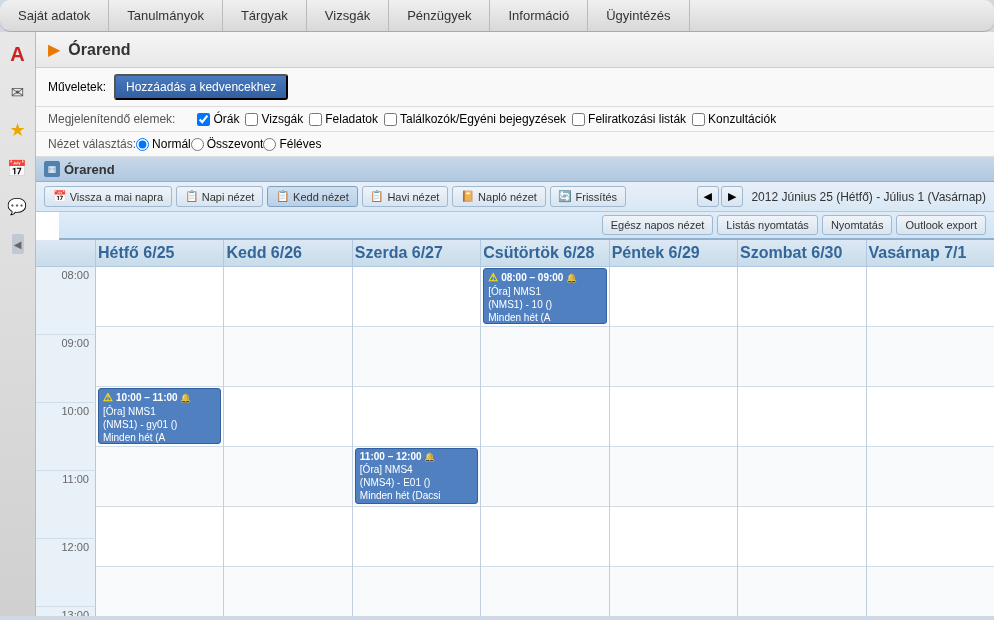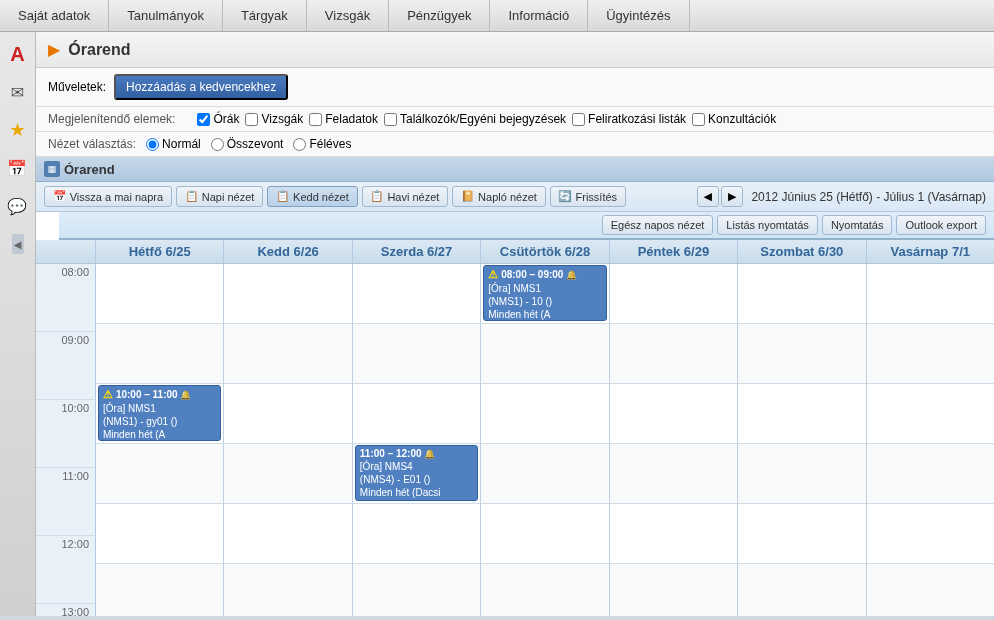--- a/index.html
+++ b/index.html
@@ -1,19 +1,19 @@
 <!DOCTYPE html>
 <html><head>
   <meta charset="utf-8">
   <style>
     * { box-sizing: border-box; margin: 0; padding: 0; }
     body { font-family: Arial, sans-serif; font-size: 12px; background: #d0d8e4; width: 994px; height: 620px; overflow: hidden; }
 
     
-    .top-nav { display: flex; background: linear-gradient(to bottom, #f0f0f0, #d8d8d8); border-bottom: 1px solid #aaa; padding: 0; }
+    .top-nav { display: flex; background: linear-gradient(to bottom, #f0f0f0, #d8d8d8); border-bottom: 1px solid #aaa; padding: 0; border-radius: 10px; }
     .top-nav-item { padding: 8px 18px; cursor: pointer; font-size: 13px; color: #333; border-right: 1px solid #bbb; }
 
     
     .layout { display: flex; height: calc(620px - 36px); }
     .sidebar { width: 36px; background: linear-gradient(to bottom, #e8e8e8, #d0d0d0); border-right: 1px solid #bbb; display: flex; flex-direction: column; align-items: center; padding-top: 8px; gap: 10px; }
     .sidebar-icon { width: 28px; height: 28px; display: flex; align-items: center; justify-content: center; cursor: pointer; border-radius: 4px; }
     .sidebar-arrow { width: 12px; height: 20px; background: #c0c8d4; display: flex; align-items: center; justify-content: center; cursor: pointer; border-radius: 2px; margin-top: 4px; font-size: 10px; color: #666; }
 
     
     .main-content { flex: 1; background: #fff; overflow: hidden; display: flex; flex-direction: column; }
@@ -27,42 +27,42 @@
     .ops-bar { padding: 6px 12px; border-bottom: 1px solid #ddd; display: flex; align-items: center; gap: 8px; background: #f9f9f9; }
     .btn-favorite { background: linear-gradient(to bottom, #4a7abf, #3060a0); color: #fff; border: 1px solid #2050808; padding: 4px 10px; border-radius: 3px; cursor: pointer; font-size: 12px; }
 
     
     .display-bar { padding: 5px 12px; border-bottom: 1px solid #ddd; background: #f9f9f9; display: flex; align-items: center; gap: 6px; flex-wrap: wrap; }
     .display-label { color: #555; margin-right: 16px; }
     .checkbox-item { display: flex; align-items: center; gap: 3px; }
     .checkbox-item input { margin: 0; }
 
     
-    .view-bar { padding: 5px 12px; border-bottom: 1px solid #ddd; background: #f9f9f9; display: flex; align-items: center; gap: 10px; }
+    .view-bar { padding: 5px 12px; border-bottom: 1px solid #ddd; background: #f9f9f9; display: flex; align-items: center; }
     .view-label { color: #555; }
     .radio-item { display: flex; align-items: center; gap: 3px; }
 
     
     .cal-toolbar-header { background: linear-gradient(to bottom, #c8d8e8, #b0c8e0); padding: 4px 8px; border-bottom: 1px solid #90b0cc; display: flex; align-items: center; gap: 4px; }
     .cal-title-label { font-weight: bold; color: #333; font-size: 13px; display: flex; align-items: center; gap: 4px; }
     .cal-icon { width: 16px; height: 16px; background: #5080b0; border-radius: 2px; display: inline-flex; align-items: center; justify-content: center; color: white; font-size: 9px; }
 
     .cal-toolbar { background: linear-gradient(to bottom, #e8f0f8, #d8e8f5); padding: 4px 8px; border-bottom: 1px solid #b0c8e0; display: flex; align-items: center; gap: 4px; flex-wrap: wrap; }
     .cal-btn { background: linear-gradient(to bottom, #f0f4f8, #d8e4f0); border: 1px solid #a0b8d0; padding: 3px 8px; border-radius: 3px; cursor: pointer; font-size: 11px; color: #333; display: flex; align-items: center; gap: 3px; white-space: nowrap; }
     .cal-btn.active { background: linear-gradient(to bottom, #d0e0f0, #b8d0e8); border-color: #80a0c0; }
     .cal-nav { display: flex; align-items: center; gap: 2px; margin-left: auto; }
     .cal-nav-btn { background: linear-gradient(to bottom, #f0f4f8, #d8e4f0); border: 1px solid #a0b8d0; padding: 3px 6px; border-radius: 3px; cursor: pointer; font-size: 11px; }
 
     .cal-toolbar2 { background: linear-gradient(to bottom, #e0ecf8, #d0e4f5); padding: 3px 8px; border-bottom: 2px solid #90b0cc; display: flex; align-items: center; gap: 4px; justify-content: flex-end; margin-left: 23px; }
 
     
     .cal-grid { flex: 1; overflow: hidden; display: flex; flex-direction: column; }
     .cal-header-row { display: flex; border-bottom: 1px solid #b0c8e0; background: linear-gradient(to bottom, #dce8f4, #c8dcea); }
     .cal-header-time { width: 60px; min-width: 60px; border-right: 1px solid #b0c8e0; }
-    .cal-header-day { flex: 1; text-align: center; padding: 4px 2px; font-weight: bold; font-size: 13px; color: #336699; border-right: 1px solid #b0c8e0; }
+    .cal-header-day { flex: 1; text-align: left; padding: 4px 2px; font-weight: bold; font-size: 16px; color: #336699; border-right: 1px solid #b0c8e0; }
     .cal-header-day:last-child { border-right: none; }
 
     .cal-body { flex: 1; overflow-y: auto; overflow-x: hidden; display: flex; background: #f0f4f8; }
     .time-col { width: 60px; min-width: 60px; }
     .time-slot { height: 68px; border-bottom: 1px solid #d0dce8; display: flex; align-items: flex-start; justify-content: flex-end; padding-right: 6px; padding-top: 2px; font-size: 11px; color: #666; background: #e8f0f8; border-right: 1px solid #b0c8e0; }
     .days-grid { flex: 1; display: flex; }
     .day-col { flex: 1; border-right: 1px solid #c0d0e0; position: relative; }
     .day-col:last-child { border-right: none; }
     .hour-cell { height: 60px; border-bottom: 1px solid #d0dce8; background: #fff; position: relative; }
     .hour-cell.alt { background: #f8fafc; }

